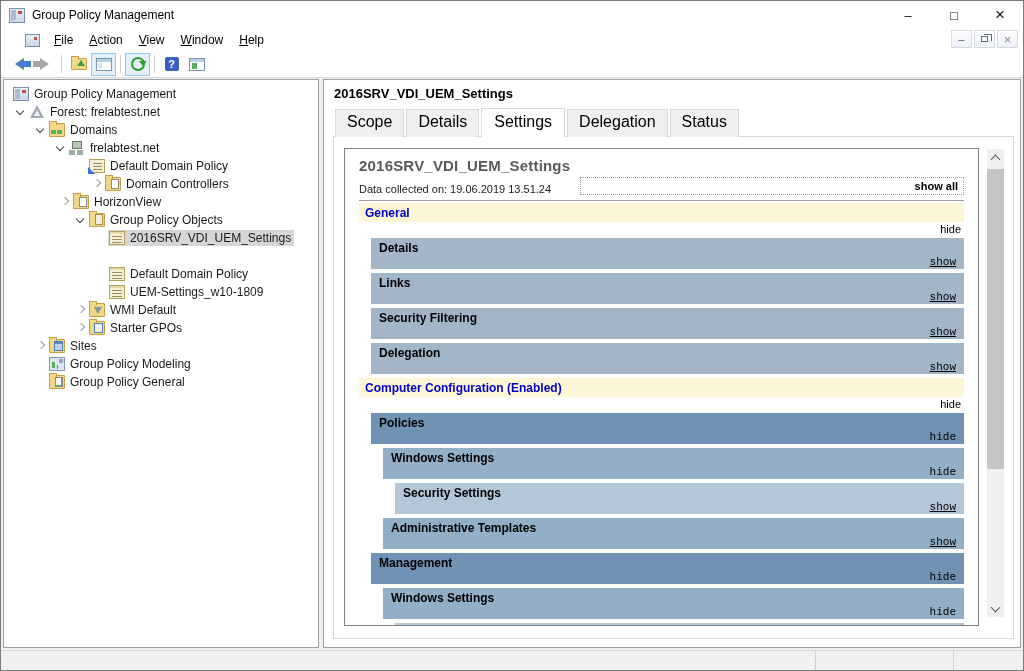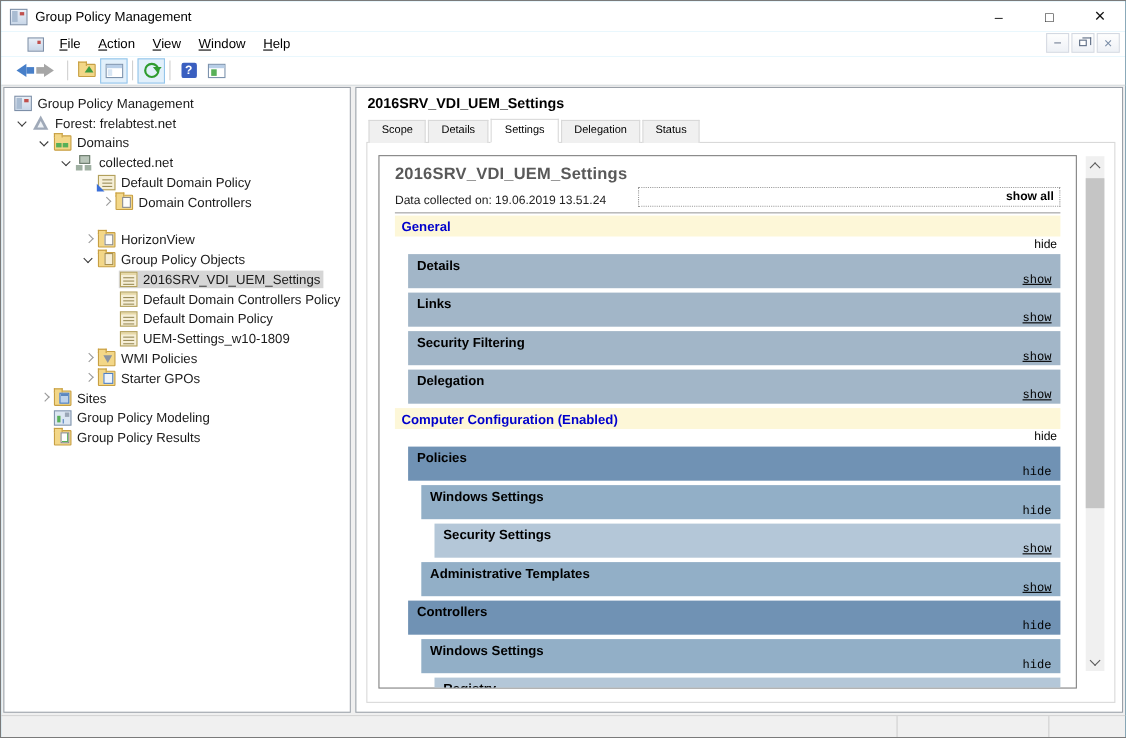--- a/index.html
+++ b/index.html
@@ -121,21 +121,21 @@
         border-bottom:7px solid #3a6fd8; border-right:7px solid transparent; }
 
   .ti.modeling { background:#dce6f2; border:1px solid #8497ae; }
   .ti.modeling::before { content:""; position:absolute; left:2px; bottom:2px; width:3px; height:6px;
         background:#58b058; box-shadow:4px 2px 0 -1px #4f7fc0; }
   .ti.modeling::after { content:""; position:absolute; right:1px; top:1px; width:4px; height:4px; background:#9aa6b6; }
 
   
   .rp-title { font-size:13px; font-weight:bold; color:#000; padding:2px 0 7px 1px; }
   .tabstrip { display:flex; padding-left:2px; position:relative; z-index:2; }
-  .tab { font-size:10px; color:#000; padding:3px 11px 4px 11px; background:#f0f0f0;
+  .tab { font-size:16px; color:#000; padding:3px 11px 4px 11px; background:#f0f0f0;
          border:1px solid #d9d9d9; border-bottom:none; margin-right:2px; position:relative; top:1px; }
   .tab.active { background:#fff; padding:4px 12px 5px 12px; top:0; border:1px solid #d9d9d9; border-bottom:1px solid #fff;
          margin-bottom:-1px; z-index:3; }
   .tab-content { flex:1; border:1px solid #d9d9d9; background:#fff; position:relative;
          padding:11px 34px 12px 10px; min-height:0; z-index:1; }
 
   
   .report-box { border:1px solid #808080; background:#fff; height:100%; overflow:hidden; padding:8px 14px 0 14px; }
   .rep-title { font-size:15px; font-weight:bold; color:#595959; letter-spacing:0.2px; }
   .rep-meta-row { display:flex; align-items:flex-end; justify-content:space-between; margin-top:3px;
@@ -250,38 +250,38 @@
           <span class="exp expanded"></span>
           <span class="row-core">
             <span class="ti domains-folder fold"></span>
             <span>Domains</span>
           </span>
         </div>
         <div class="tree-row" style="padding-left: 48px;">
           <span class="exp expanded"></span>
           <span class="row-core">
             <span class="ti domain"></span>
-            <span>collected.net</span>
+            <span>frelabtest.net</span>
           </span>
         </div>
         <div class="tree-row" style="padding-left: 68px;">
           <span class="exp "></span>
           <span class="row-core">
             <span class="ti gpo-link"></span>
             <span>Default Domain Policy</span>
           </span>
         </div>
         <div class="tree-row" style="padding-left: 84px;">
           <span class="exp collapsed"></span>
           <span class="row-core">
             <span class="ti ou-folder fold"></span>
             <span>Domain Controllers</span>
           </span>
         </div>
-        <div class="tree-row" style="padding-left: 68px; margin-top: 16px;">
+        <div class="tree-row" style="padding-left: 52px;">
           <span class="exp collapsed"></span>
           <span class="row-core">
             <span class="ti ou-folder fold"></span>
             <span>HorizonView</span>
           </span>
         </div>
         <div class="tree-row" style="padding-left: 68px;">
           <span class="exp expanded"></span>
           <span class="row-core">
             <span class="ti gpo-folder fold"></span>
@@ -290,44 +290,40 @@
         </div>
         <div class="tree-row" style="padding-left: 88px;">
           <span class="exp "></span>
           <span class="row-core sel">
             <span class="ti gpo"></span>
             <span>2016SRV_VDI_UEM_Settings</span>
           </span>
         </div>
         <div class="tree-row" style="padding-left: 88px;">
           <span class="exp "></span>
-          <span class="row-core">
-            <span class="ti gpo"></span>
-            <span>Default Domain Controllers Policy</span>
-          </span>
         </div>
         <div class="tree-row" style="padding-left: 88px;">
           <span class="exp "></span>
           <span class="row-core">
             <span class="ti gpo"></span>
             <span>Default Domain Policy</span>
           </span>
         </div>
         <div class="tree-row" style="padding-left: 88px;">
           <span class="exp "></span>
           <span class="row-core">
             <span class="ti gpo"></span>
             <span>UEM-Settings_w10-1809</span>
           </span>
         </div>
         <div class="tree-row" style="padding-left: 68px;">
           <span class="exp collapsed"></span>
           <span class="row-core">
             <span class="ti wmi-folder fold"></span>
-            <span>WMI Policies</span>
+            <span>WMI Default</span>
           </span>
         </div>
         <div class="tree-row" style="padding-left: 68px;">
           <span class="exp collapsed"></span>
           <span class="row-core">
             <span class="ti starter-folder fold"></span>
             <span>Starter GPOs</span>
           </span>
         </div>
         <div class="tree-row" style="padding-left: 28px;">
@@ -341,21 +337,21 @@
           <span class="exp "></span>
           <span class="row-core">
             <span class="ti modeling"></span>
             <span>Group Policy Modeling</span>
           </span>
         </div>
         <div class="tree-row" style="padding-left: 28px;">
           <span class="exp "></span>
           <span class="row-core">
             <span class="ti results-folder fold"></span>
-            <span>Group Policy Results</span>
+            <span>Group Policy General</span>
           </span>
         </div>
       </div>
 
     <div class="splitter"></div>
 
     <div class="right-pane">
       <div class="rp-title">2016SRV_VDI_UEM_Settings</div>
 
       <div class="tabstrip">
@@ -408,21 +404,21 @@
               </div>
               <div class="bar lvl-3">
                 <div class="bar-title">Security Settings</div>
                 <div class="bar-link"><span class="toggle u">show</span></div>
               </div>
               <div class="bar lvl-2">
                 <div class="bar-title">Administrative Templates</div>
                 <div class="bar-link"><span class="toggle u">show</span></div>
               </div>
               <div class="bar lvl-1">
-                <div class="bar-title">Controllers</div>
+                <div class="bar-title">Management</div>
                 <div class="bar-link"><span class="toggle">hide</span></div>
               </div>
               <div class="bar lvl-2">
                 <div class="bar-title">Windows Settings</div>
                 <div class="bar-link"><span class="toggle">hide</span></div>
               </div>
               <div class="bar lvl-3">
                 <div class="bar-title">Registry</div>
               </div>
             </div>

